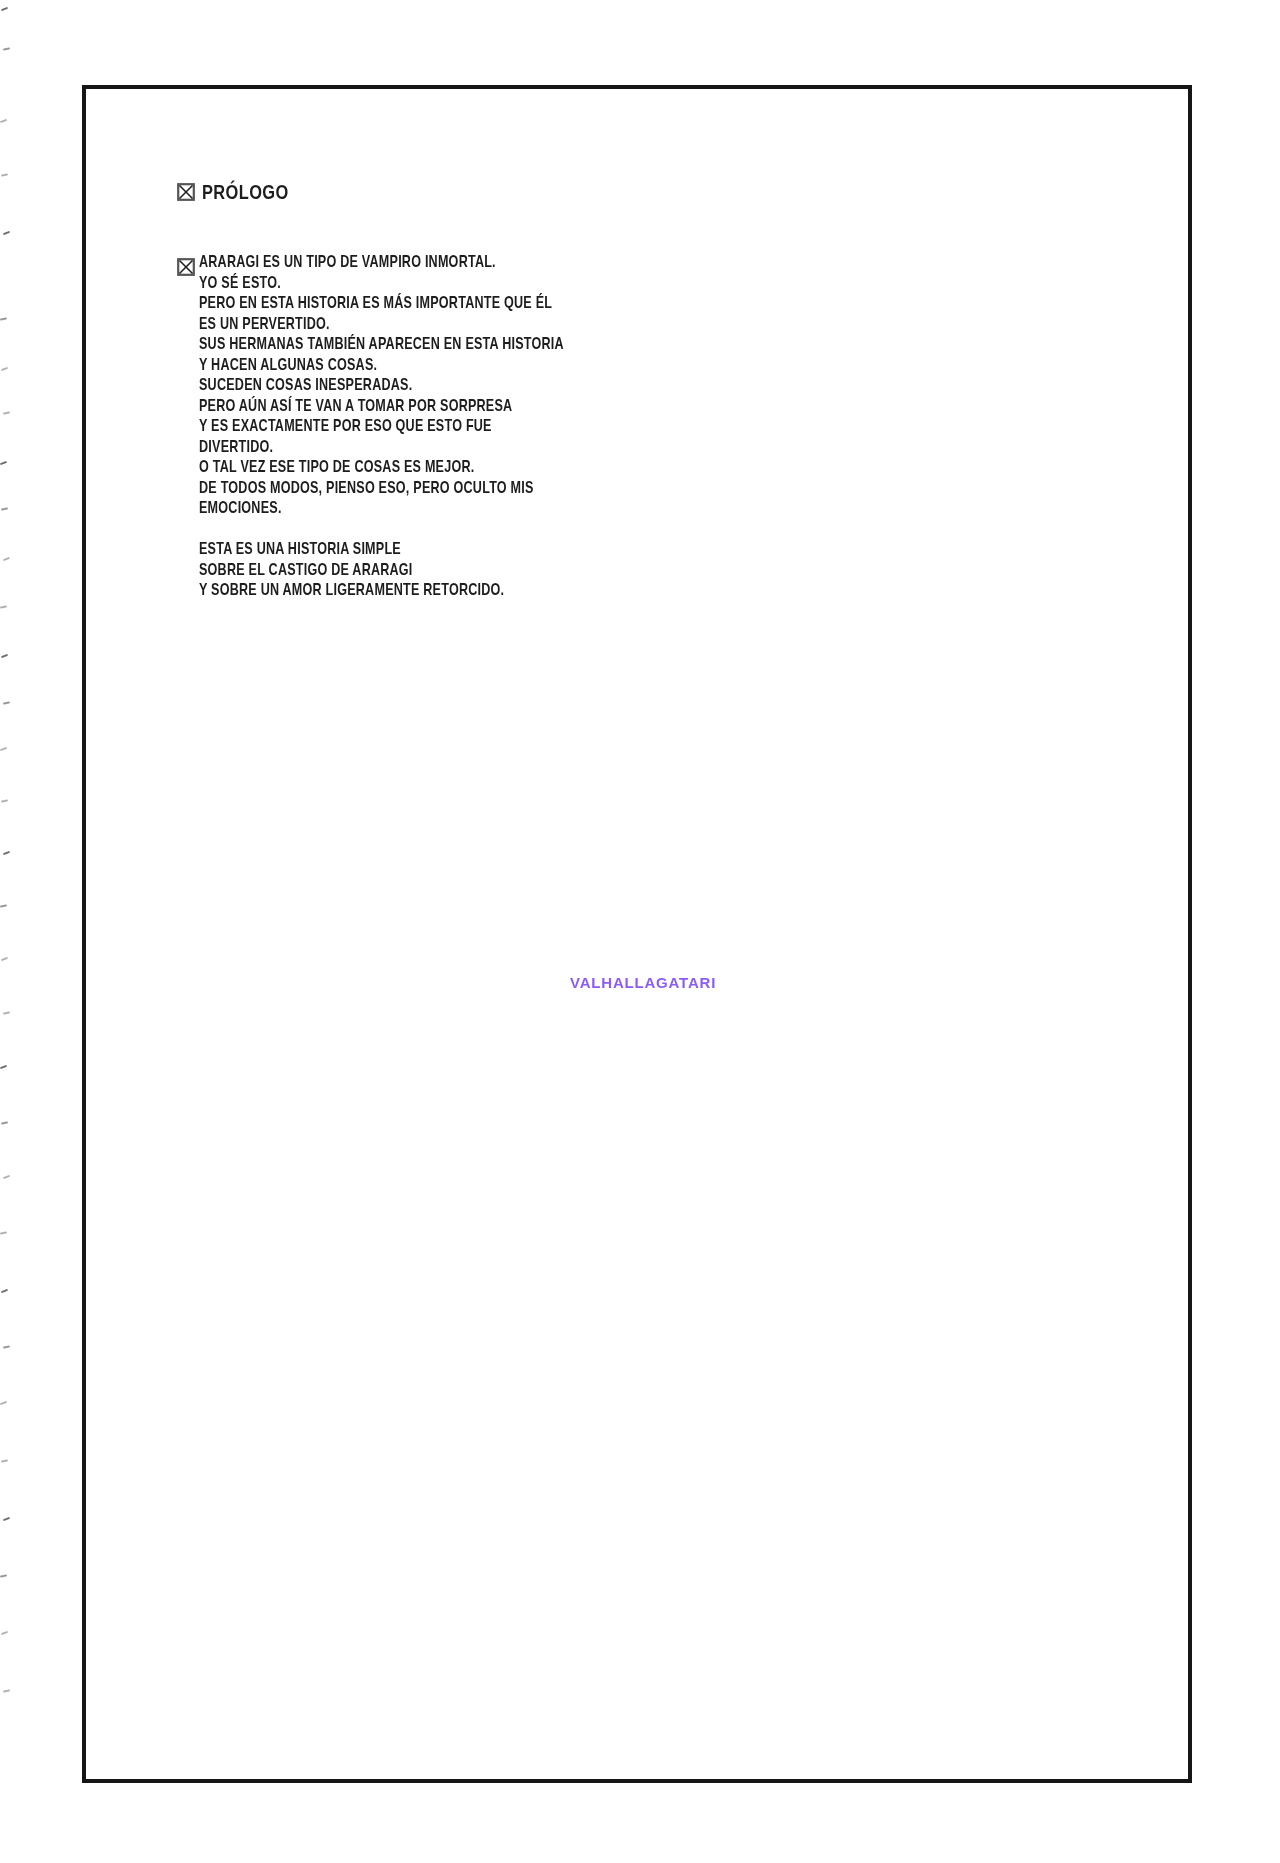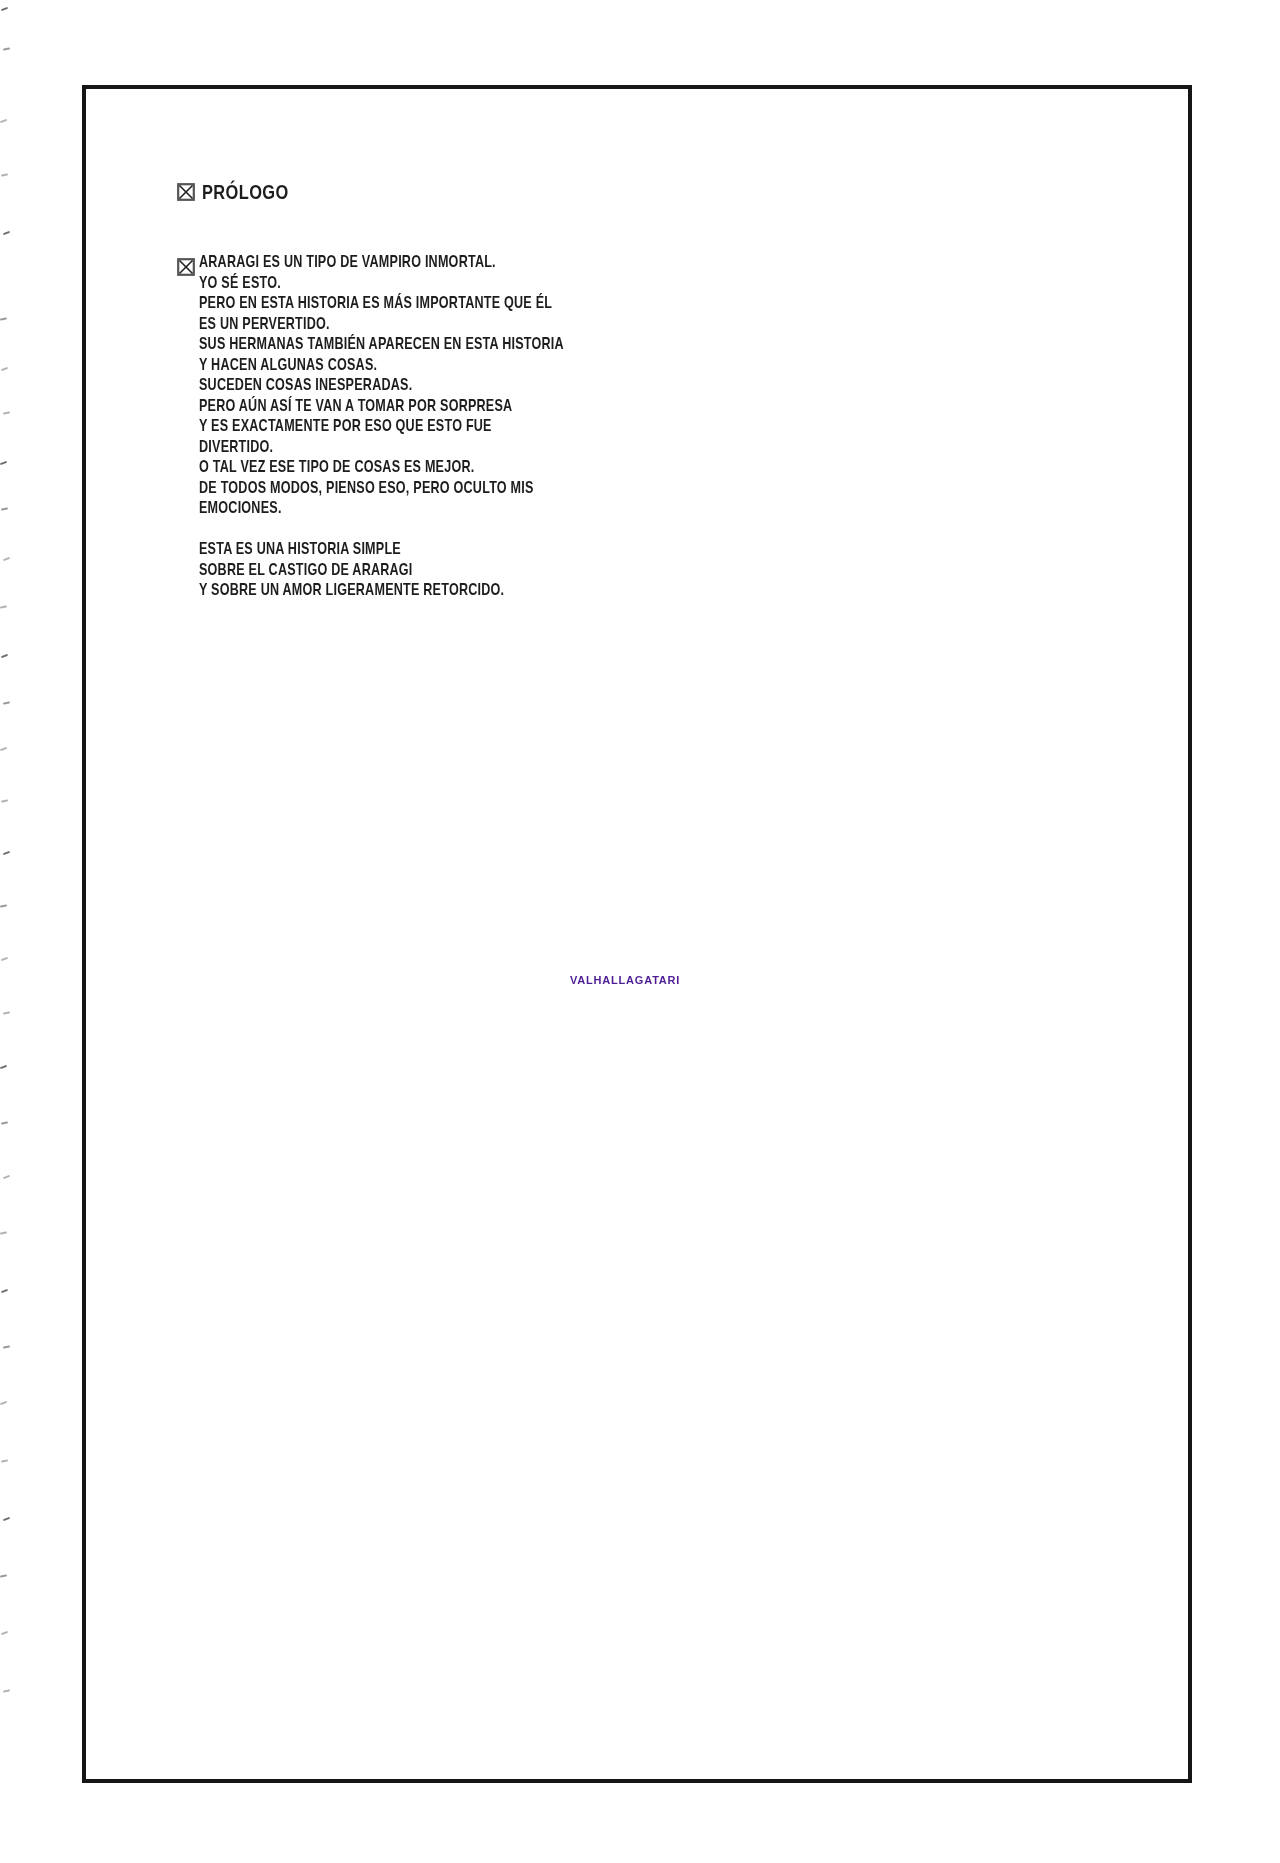--- a/index.html
+++ b/index.html
@@ -59,23 +59,23 @@
     font-size: 17px;
     font-weight: bold;
     color: #1d1d1d;
     letter-spacing: 0.3px;
     white-space: nowrap;
   }
   .footer-text {
     position: absolute;
     left: 570px;
     top: 974px;
-    font-size: 11px;
+    font-size: 15px;
     font-weight: bold;
-    color: #4c1d95;
+    color: #8b5cf6;
     letter-spacing: 0.8px;
     white-space: nowrap;
   }
   .scan-mark {
     position: absolute;
     width: 7px;
     height: 2px;
     border-radius: 2px;
     background: #8f8f8f;
   }

